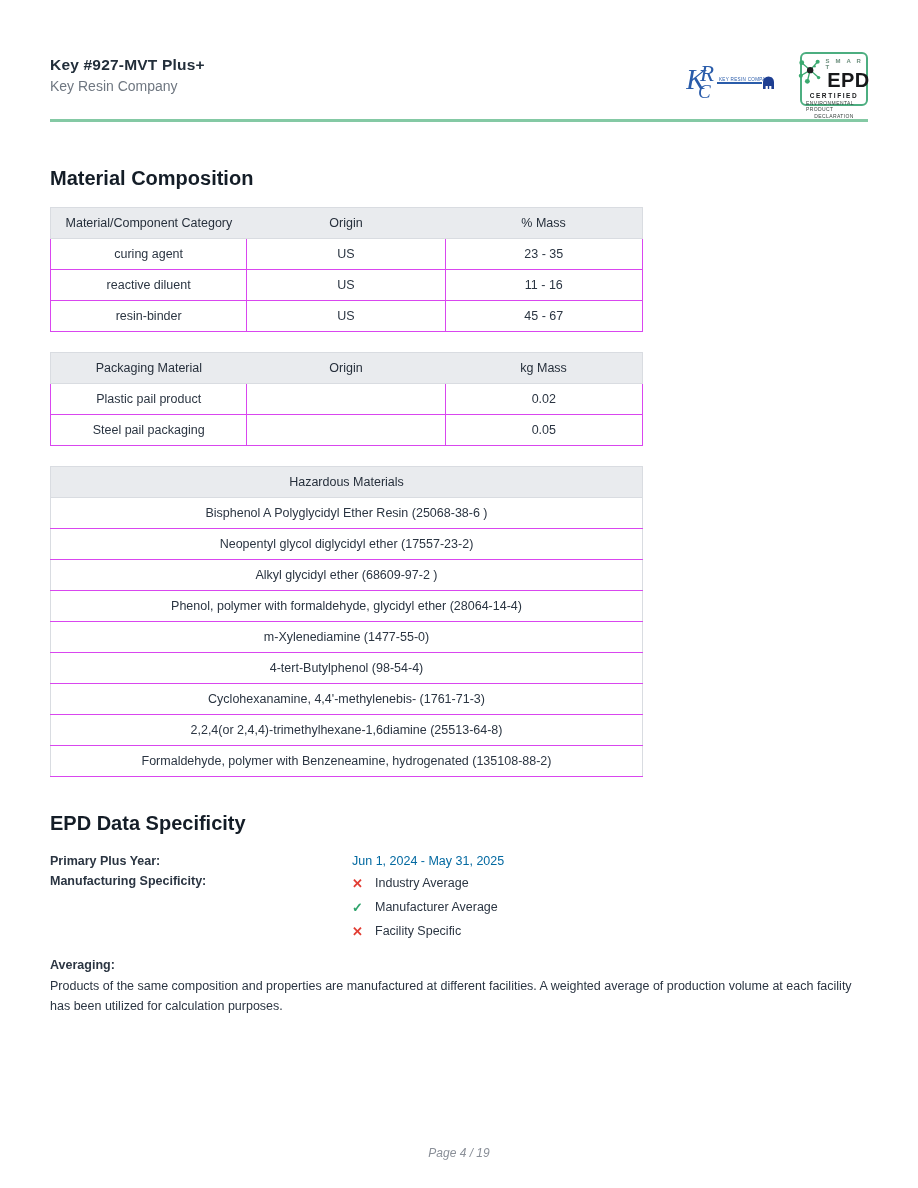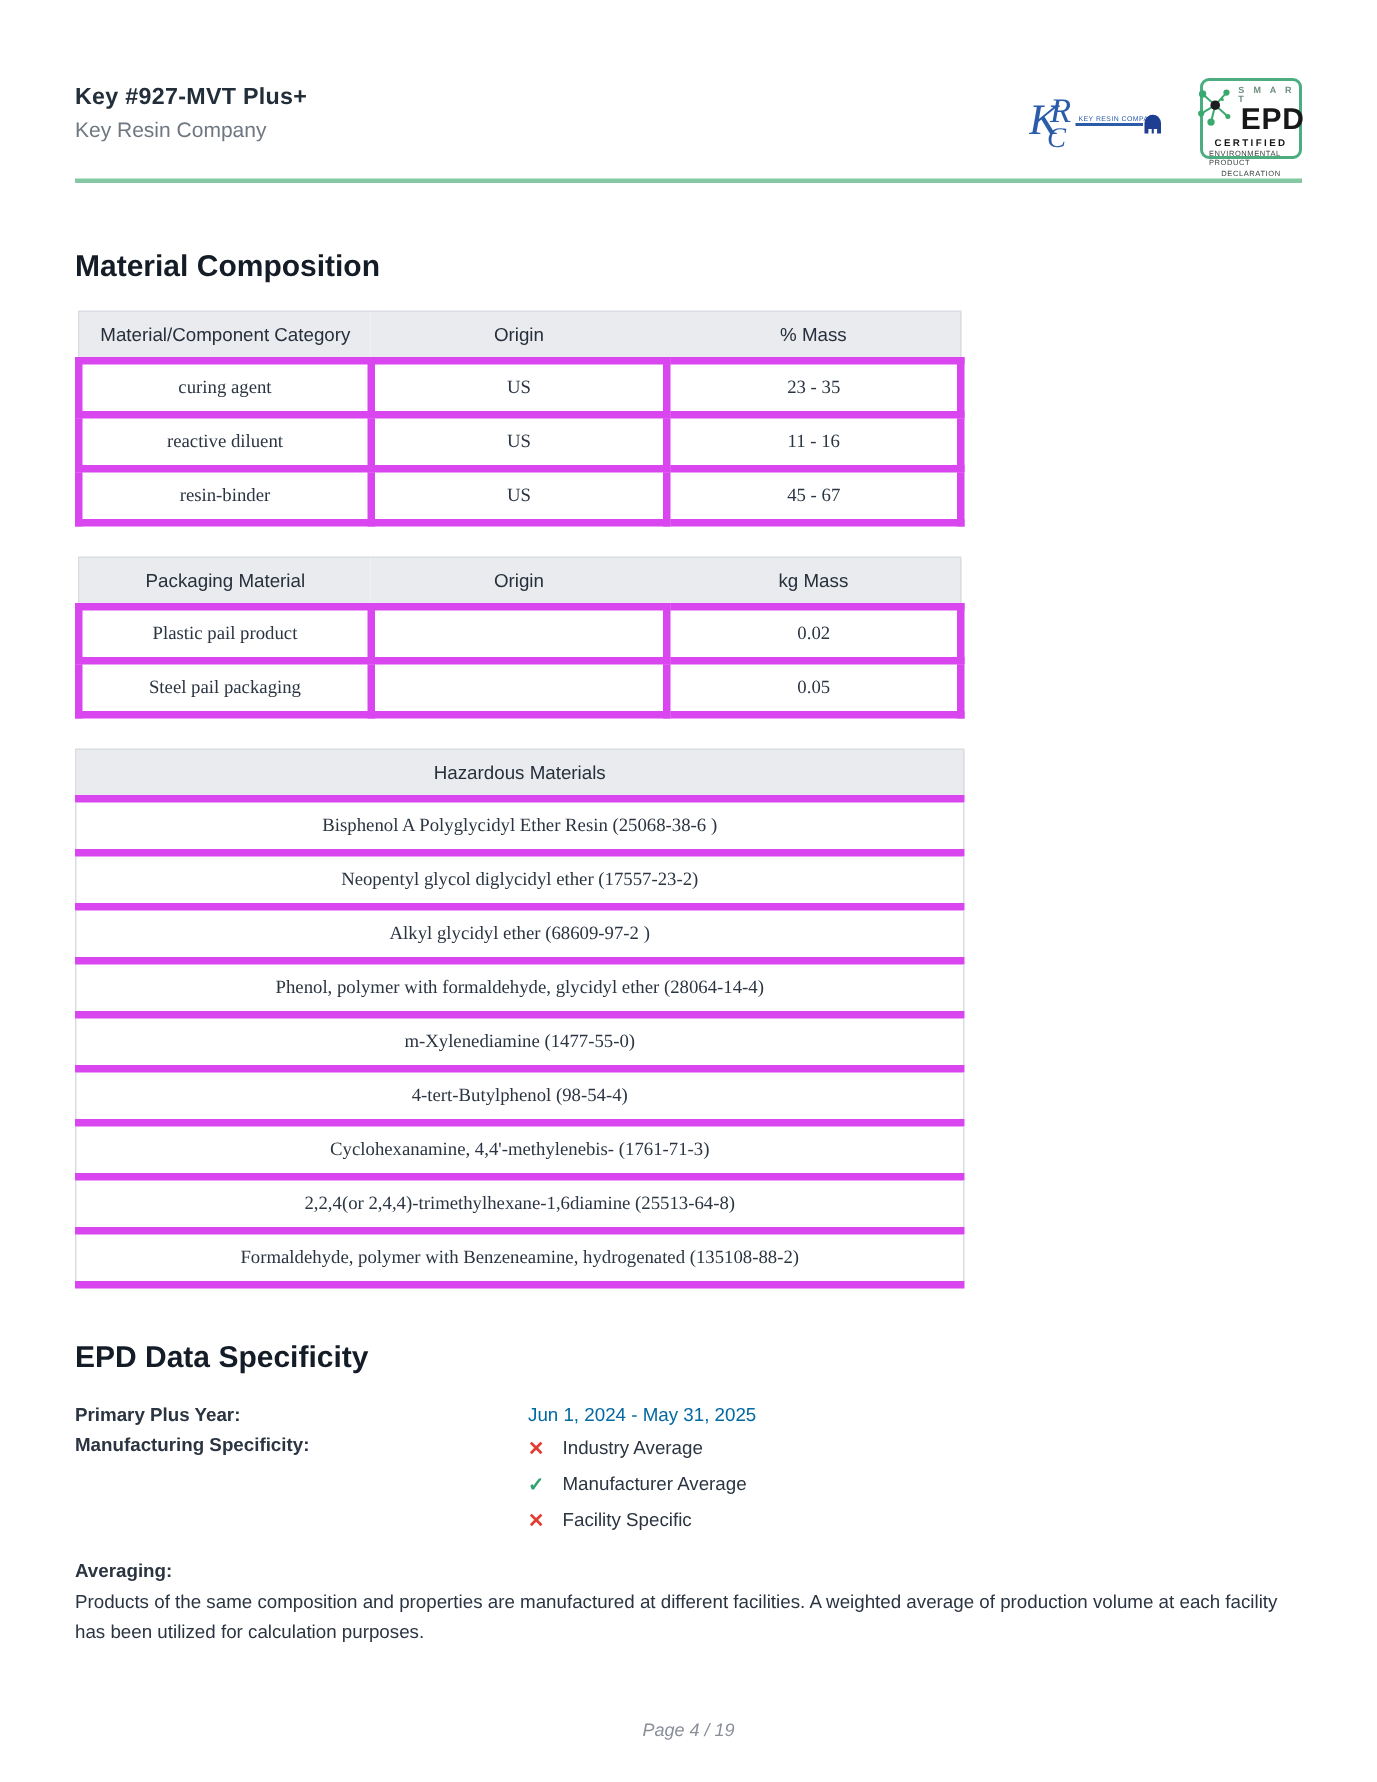--- a/index.html
+++ b/index.html
@@ -40,21 +40,21 @@
   .h1 { font-size: 20px; font-weight: 700; color: #141d27; }
   .h1-material { margin-top: 45px; }
   .h1-epd { margin-top: 35px; }
 
   
   table { border-collapse: collapse; width: 593px; font-size: 12.5px; color: #2b3542; table-layout: fixed; }
   .tbl { margin-top: 17px; border: 1px solid #d9dce1; }
   .tbl + .tbl { margin-top: 20px; }
   th, td { text-align: center; font-weight: 400; padding: 8px 12px; height: 30px; vertical-align: middle; }
   thead th { background: #e9ebee; border: 1px solid #d9dce1; border-left: none; border-right: none; color: #262f3b; }
-  tbody td { border: 5px solid #d946ef; font-family: Liberation Serif, serif; }
+  tbody td { border: 1px solid #d946ef; }
   .tbl-hazard tbody td { border-left: none; border-right: none; }
   col.c1 { width: 190px; } col.c2 { width: 192px; } col.c3 { width: 191px; }
 
   
   .spec-block { margin-top: 16px; font-size: 12.5px; }
   .spec-row { display: flex; align-items: flex-start; }
   .spec-label { width: 302px; font-weight: 700; color: #2b3542; line-height: 20px; }
   .spec-value { line-height: 20px; color: #0369a1; }
   .spec-items { display: flex; flex-direction: column; }
   .spec-item { display: flex; align-items: center; height: 24px; }

